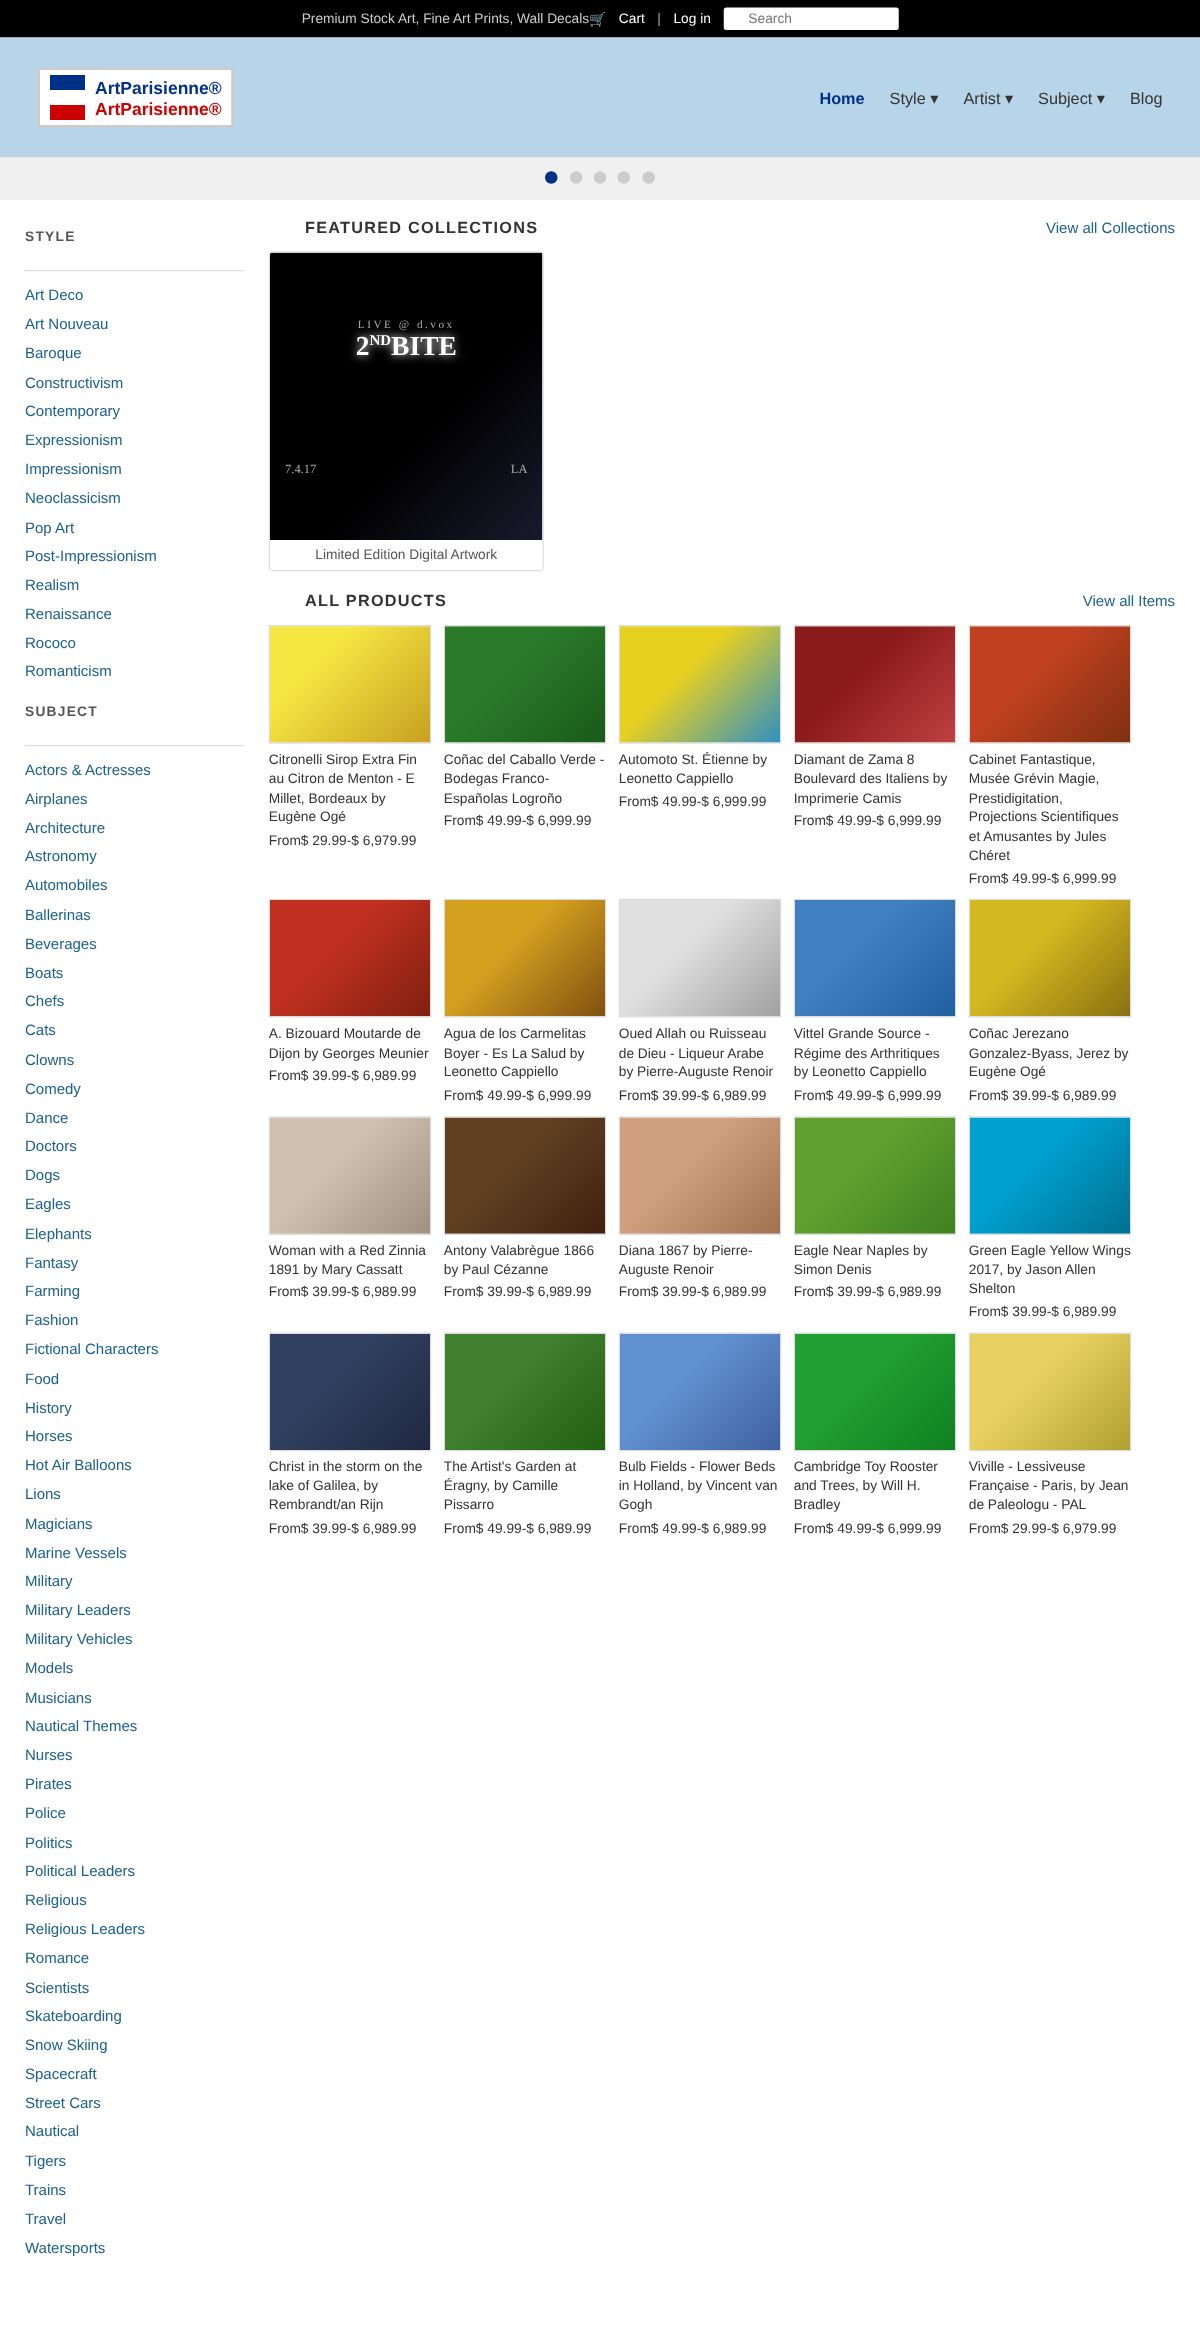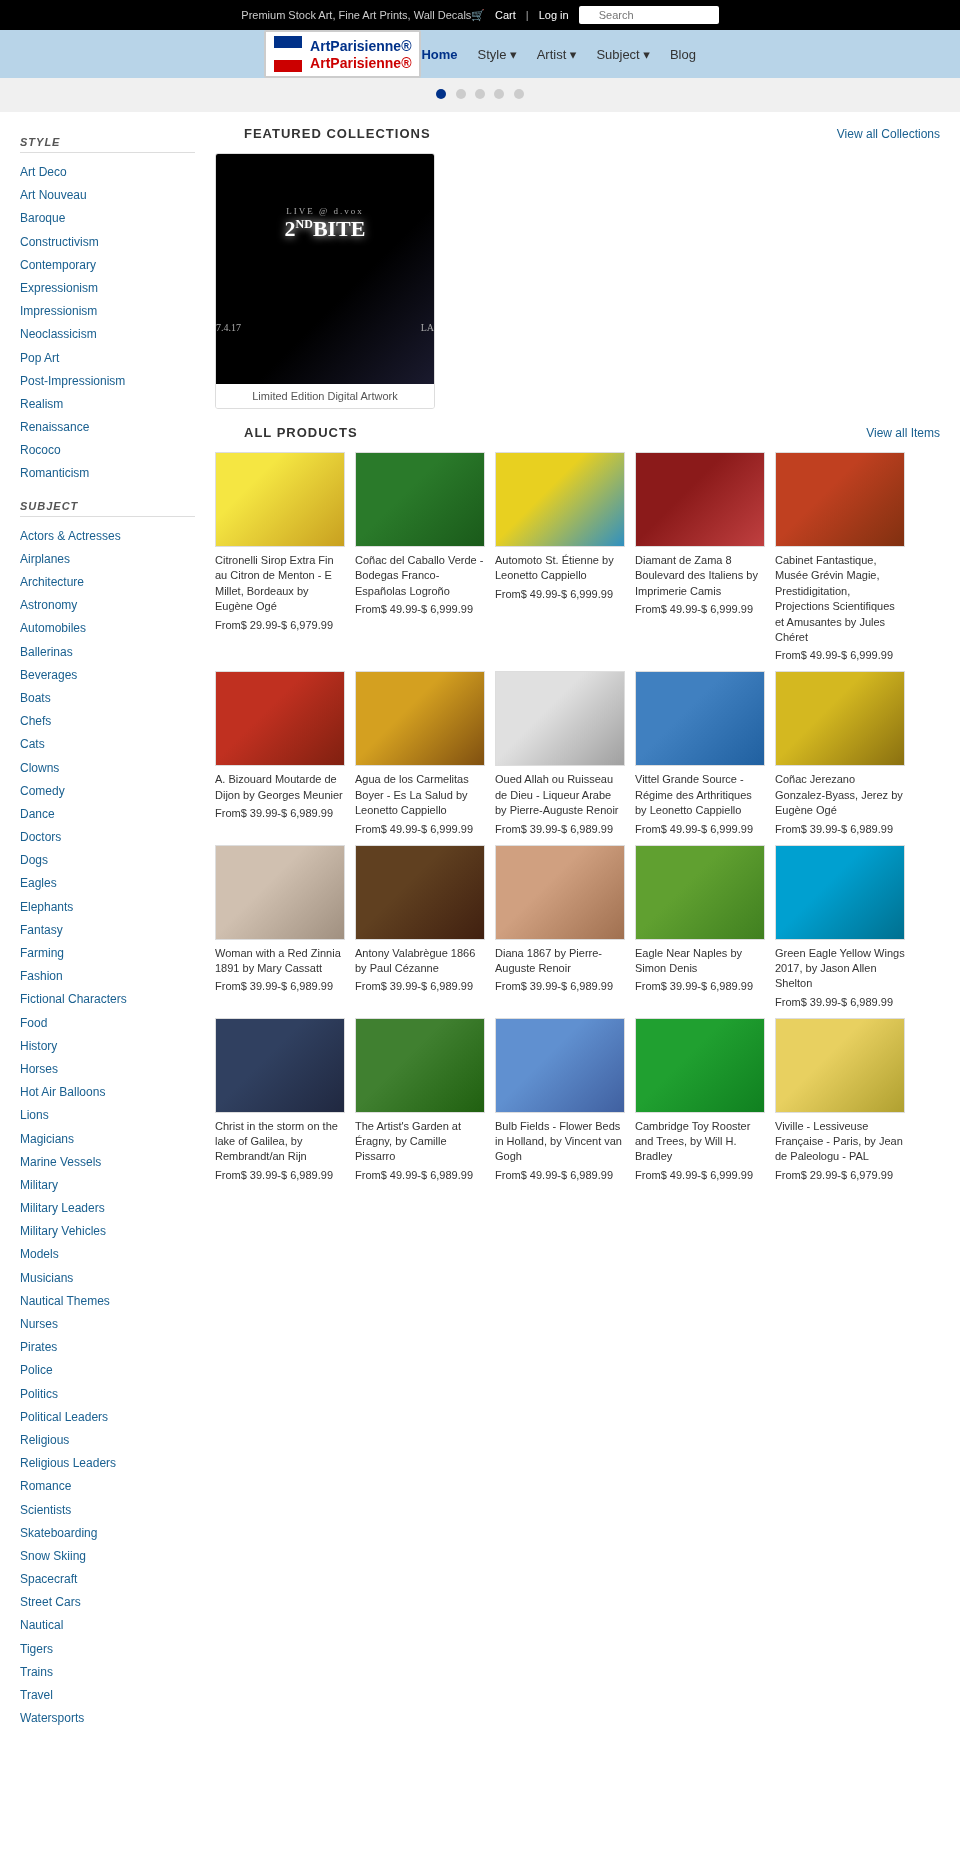--- a/index.html
+++ b/index.html
@@ -19,24 +19,24 @@
     .top-bar-right { display: flex; align-items: center; gap: 10px; }
     .top-bar-right a { color: #fff; text-decoration: none; font-size: 11px; }
     .top-bar-right .separator { color: #aaa; }
     .top-bar-search input {
       border: none; padding: 3px 20px; font-size: 11px; width: 140px; border-radius: 2px;
     }
 
     
     .header {
       background: #b8d4e8;
-      padding: 0 30px;
+      padding: 24px 30px;
       display: flex;
       align-items: center;
-      justify-content: center;
+      justify-content: space-between;
     }
     .logo-container { display: flex; flex-direction: column; }
     .logo-box {
       display: flex; align-items: center; background: #fff; border: 2px solid #ccc; padding: 4px 8px; border-radius: 2px;
     }
     .logo-flag { width: 28px; height: 36px; display: flex; flex-direction: column; margin-right: 8px; }
     .flag-blue { background: #003189; flex: 1; }
     .flag-white { background: #fff; flex: 1; }
     .flag-red { background: #cc0000; flex: 1; }
     .logo-text { font-size: 14px; font-weight: bold; color: #003189; }
@@ -53,21 +53,21 @@
     .dot.active { background: #003189; }
 
     
     .main-layout { display: flex; padding: 10px 20px; gap: 20px; }
 
     
     .sidebar { width: 175px; flex-shrink: 0; }
     .sidebar-section-title {
       font-size: 11px; font-weight: bold; color: #555; letter-spacing: 1px;
       text-transform: uppercase; margin-bottom: 8px; margin-top: 14px;
-      border-bottom: 1px solid #ddd; padding-bottom: 4px; font-style: italic;
+      border-bottom: 1px solid #ddd; padding-bottom: 20px;
     }
     .sidebar-link {
       display: block; color: #1a6090; text-decoration: none; font-size: 12px;
       padding: 2px 0; line-height: 1.6;
     }
 
     
     .content { flex: 1; }
     .section-header {
       display: flex; justify-content: space-between; align-items: center;
@@ -256,21 +256,21 @@
     <div class="section-header">
       <span class="section-title">FEATURED COLLECTIONS</span>
       <a href="#" class="view-all-link">View all Collections</a>
     </div>
 
     <div class="featured-item">
       <div class="featured-img">
         <div class="featured-img-inner">
           <div style="font-size:9px;letter-spacing:2px;color:#aaa;">LIVE @ d.vox</div>
           <div style="font-size:22px;font-weight:bold;color:#fff;text-shadow:0 0 8px #fff;">2<sup style="font-size:12px">ND</sup>BITE</div>
-          <div style="width:100%;display:flex;justify-content:space-between;padding:0 0;margin-top:80px;font-size:10px;color:#aaa;">
+          <div style="width:100%;display:flex;justify-content:space-between;padding:0 12px;margin-top:80px;font-size:10px;color:#aaa;">
             <span>7.4.17</span>
             <span>LA</span>
           </div>
         </div>
       </div>
       <div class="featured-caption">Limited Edition Digital Artwork</div>
     </div>
 
     <div class="section-header">
       <span class="section-title">ALL PRODUCTS</span>

